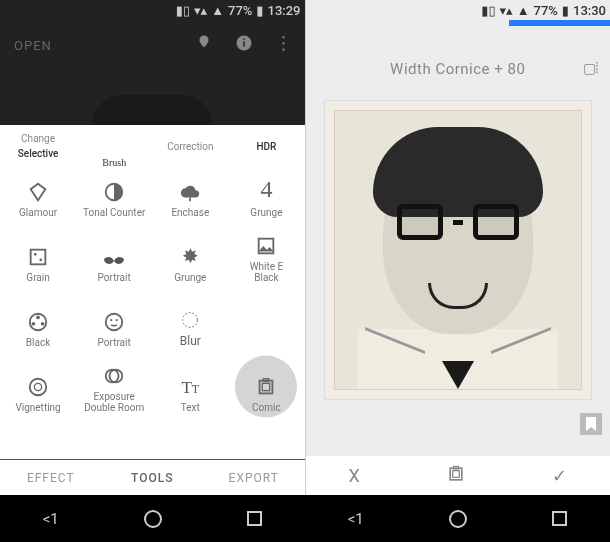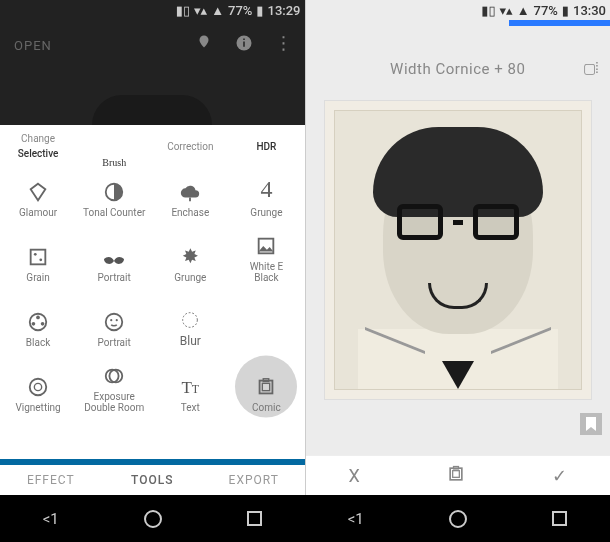--- a/index.html
+++ b/index.html
@@ -61,21 +61,21 @@
   .comic-bubble {
     position:absolute; width:62px; height:62px; border-radius:50%;
     background:#d5d5d5; left:50%; top:50%; transform:translate(-50%,-54%);
     z-index:-1;
   }
 
   
   .bottom-tabs-left {
     position:absolute; bottom:0; left:0; right:0; height:36px;
     display:flex; align-items:center; background:#fff;
-    border-top:6px solid #0369a1;
+    border-top:1px solid #0369a1;
   }
   .bottom-tabs-left .tab {
     flex:1; text-align:center; font-size:12px; color:#999; letter-spacing:1px;
   }
   .bottom-tabs-left .tab.active { color:#666; font-weight:500; }
 
   
   .right-top-tabs {
     position:absolute; top:20px; left:0; right:0; height:6px; display:flex;
   }

